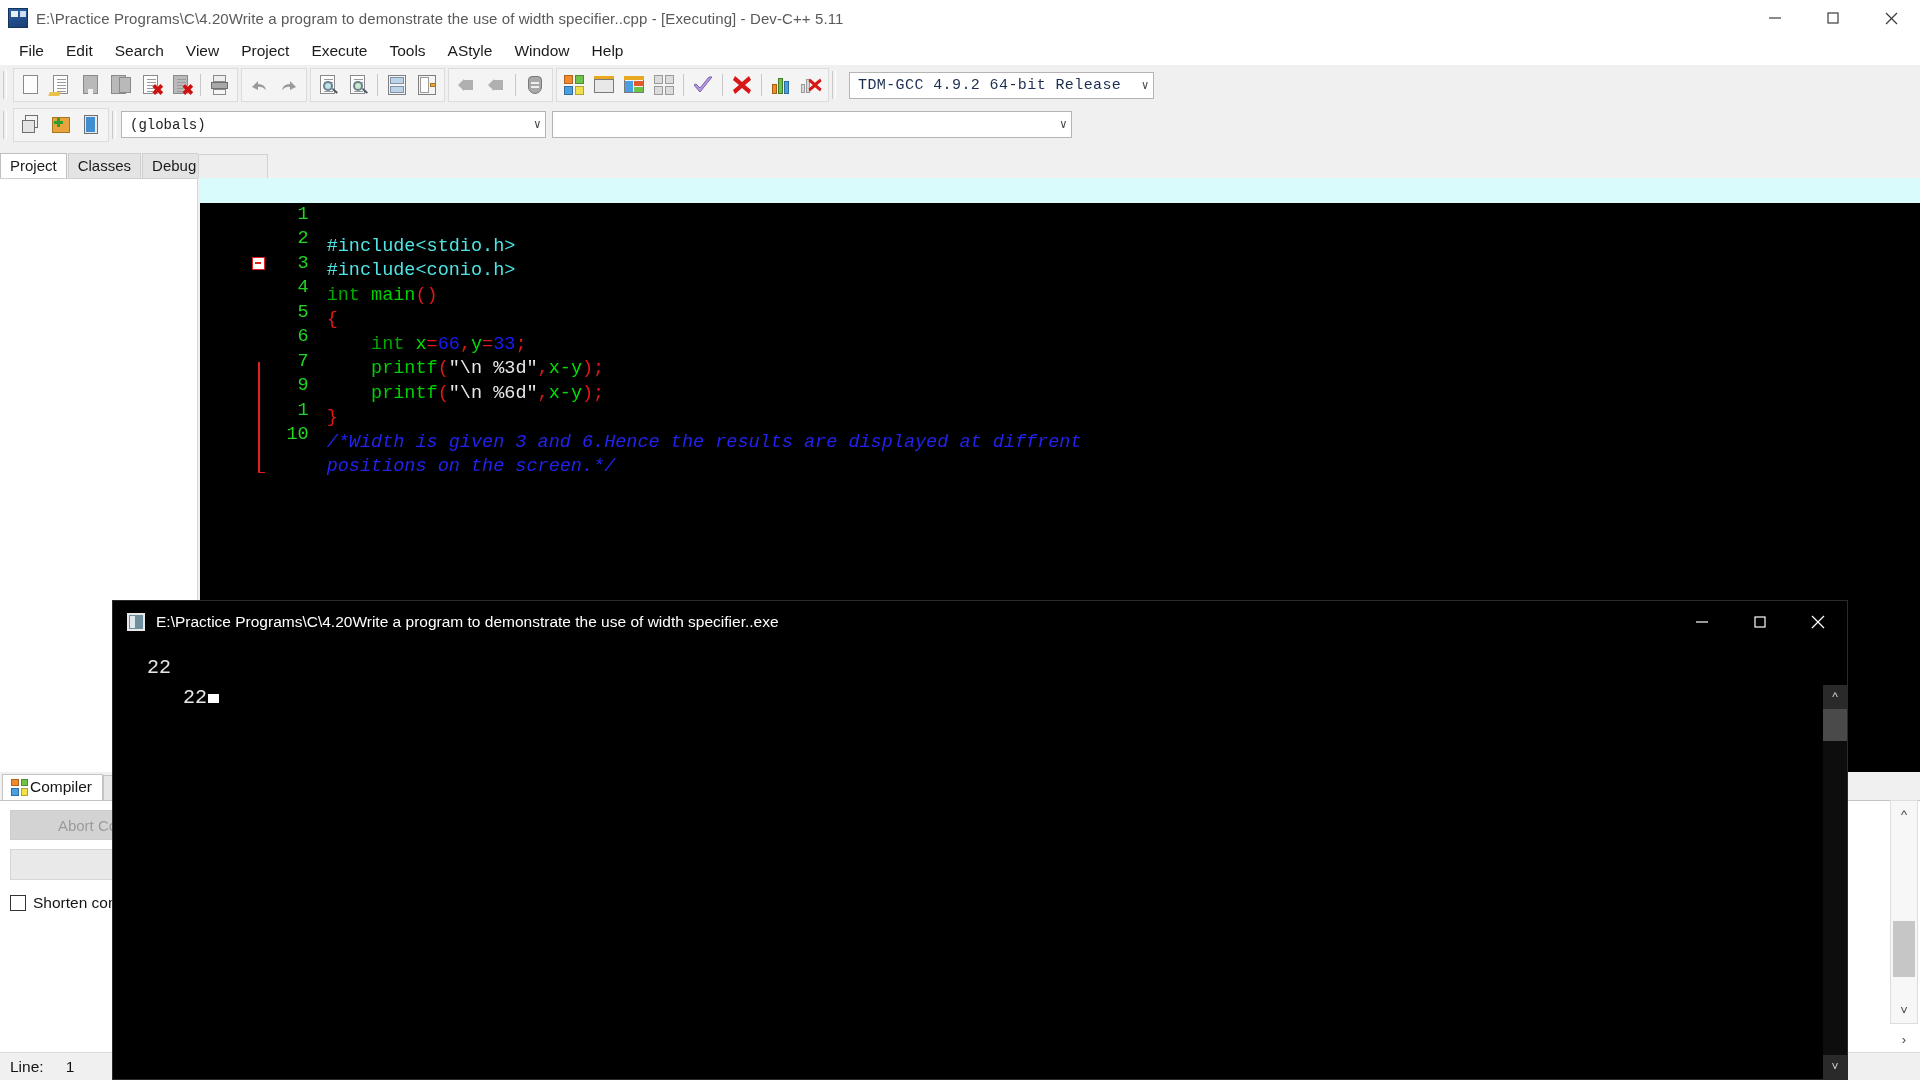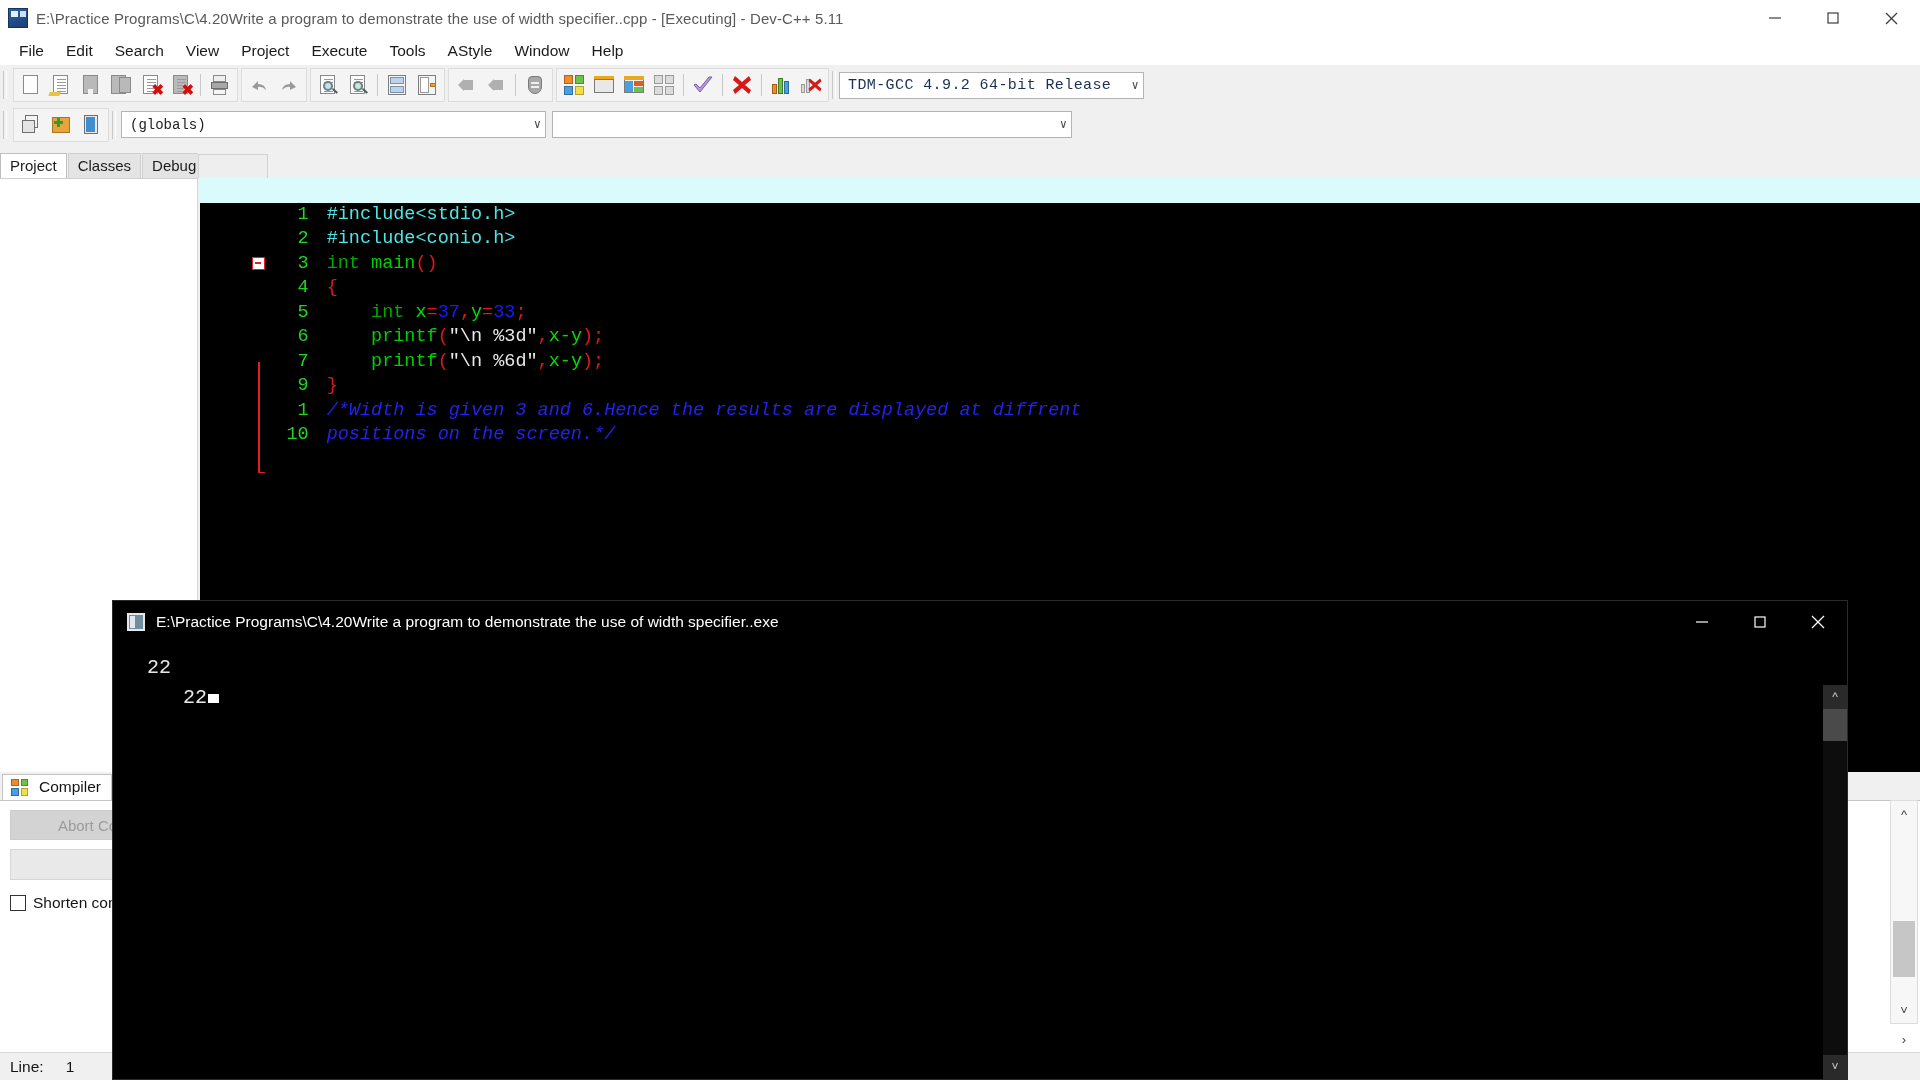--- a/index.html
+++ b/index.html
@@ -122,36 +122,36 @@
   .code-line.hl .gutter { background: #000000; }
   .fold {
     position: absolute; left: 52px; top: 5px; width: 13px; height: 13px;
     border: 1.5px solid #e02020; background: #ffffff;
   }
   .fold::after {
     content: ""; position: absolute; left: 2px; top: 4.5px; width: 6px; height: 2px; background: #e02020;
   }
   .foldline { position: absolute; left: 58px; width: 1.5px; background: #e02020; }
   .foldend { position: absolute; width: 7px; height: 1.5px; background: #e02020; }
-  .codetext { display: inline-block; padding-left: 12px; vertical-align: top; }
+  .codetext { display: inline-block; padding-left: 12px; vertical-align: top; margin-top: 32px; }
   .t-pre  { color: #4fe5e5; }
   .t-key  { color: #00a800; }
   .t-fn   { color: #00d000; }
   .t-punct{ color: #e01818; }
   .t-str  { color: #e8e8e8; }
   .t-num  { color: #1a1aff; }
   .t-id   { color: #00e000; }
   .t-op   { color: #e01818; }
   .t-cmt  { color: #2222ee; font-style: italic; }
 
   
   .botpanel { position: absolute; left: 0; top: 772px; width: 1920px; height: 280px; background: #f0f0f0; }
   .bp-tabs { display: flex; align-items: flex-end; height: 28px; padding-left: 2px; }
   .bp-tab {
-    display: flex; align-items: center; gap: 11px;
+    display: flex; align-items: center; gap: 2px;
     font-size: 15.5px; color: #141414; background: #ffffff;
     border: 1px solid #c4c4c4; border-bottom: none; padding: 3px 10px 4px 8px;
   }
   .bp-tab.inactive { background: #e6e6e6; }
   .sq4 { width: 17px; height: 17px; display: grid; grid-template-columns: 1fr 1fr; grid-template-rows: 1fr 1fr; gap: 2px; }
   .sq4 i { display: block; }
   .bp-body { height: 252px; background: #ffffff; border-top: 1px solid #c4c4c4; padding: 9px 10px; }
   .abort-btn {
     width: 215px; height: 30px; background: #d3d3d3; border: 1px solid #cdcdcd;
     color: #9b9b9b; font-size: 15px; display: flex; align-items: center; justify-content: center;
@@ -423,21 +423,21 @@
           <div style="position:absolute;left:1px;bottom:3px;width:4px;height:9px;background:#d8d8d8;border:1px solid #9a9a9a;"></div>
           <div style="position:absolute;left:6px;bottom:3px;width:4px;height:14px;background:#d8d8d8;border:1px solid #9a9a9a;"></div>
           <svg style="position:absolute;left:7px;top:3px;" width="16" height="16" viewBox="0 0 22 22">
               <path d="M4 2 L11 8 L18 2 L20 6 L14 11 L20 16 L18 20 L11 14 L4 20 L2 16 L8 11 L2 6 Z" fill="#d81717"></path>
             </svg>
         </div>
       </div>
     </div>
 
     <div class="tb-grip"></div>
-    <div class="combo combo-compiler" style="width:305px;margin-left:0;">
+    <div class="combo combo-compiler" style="width:305px;margin-left:10px;">
       <span>TDM-GCC 4.9.2 64-bit Release</span>
       <span class="caret">∨</span>
     </div>
   </div>
 
   <div class="toolbar2">
     <div class="tb-grip"></div>
     <div class="tb-group">
       <div class="tb-btn">
         <div class="ic">
@@ -498,21 +498,21 @@
     </div>
 
     <div class="code-line">
       <span class="gutter">4</span><span class="codetext"><span class="t-punct">{</span></span>
       <div class="fold"></div>
       <div class="foldline" style="top:110px;height:110px;"></div>
       <div class="foldend" style="left:58px;top:220px;"></div>
     </div>
 
     <div class="code-line">
-      <span class="gutter">5</span><span class="codetext"><span class="t-key">    int </span><span class="t-id">x</span><span class="t-op">=</span><span class="t-num">37</span><span class="t-op">,</span><span class="t-id">y</span><span class="t-op">=</span><span class="t-num">33</span><span class="t-op">;</span></span>
+      <span class="gutter">5</span><span class="codetext"><span class="t-key">    int </span><span class="t-id">x</span><span class="t-op">=</span><span class="t-num">66</span><span class="t-op">,</span><span class="t-id">y</span><span class="t-op">=</span><span class="t-num">33</span><span class="t-op">;</span></span>
     </div>
 
     <div class="code-line">
       <span class="gutter">6</span><span class="codetext"><span class="t-fn">    printf</span><span class="t-punct">(</span><span class="t-str">"\n %3d"</span><span class="t-punct">,</span><span class="t-id">x-y</span><span class="t-punct">);</span></span>
     </div>
 
     <div class="code-line">
       <span class="gutter">7</span><span class="codetext"><span class="t-fn">    printf</span><span class="t-punct">(</span><span class="t-str">"\n %6d"</span><span class="t-punct">,</span><span class="t-id">x-y</span><span class="t-punct">);</span></span>
     </div>
 

